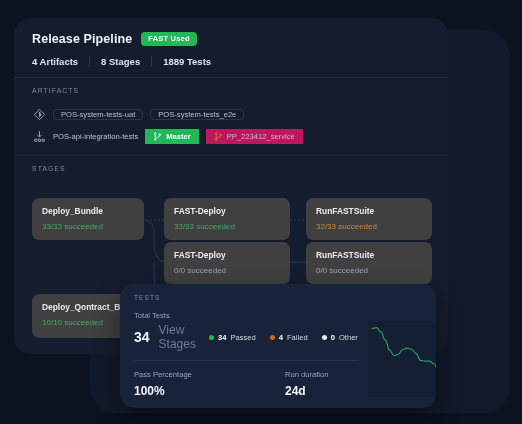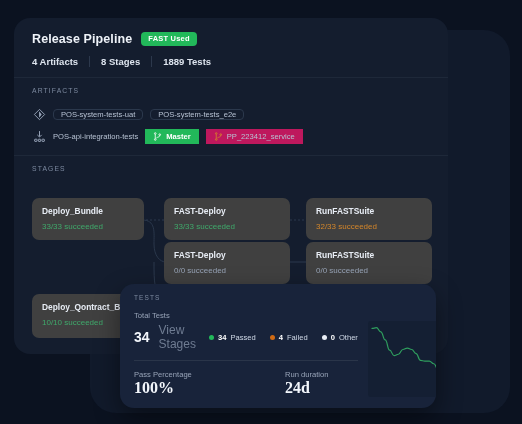--- a/index.html
+++ b/index.html
@@ -252,24 +252,24 @@
     background: #2a3549;
     margin: 9px 0 0 0;
   }
   .stats-row {
     display: flex;
     margin-top: 9px;
     gap: 46px;
   }
   .stat { width: 66px; }
   .stat-val {
-    font-size: 16px;
+    font-size: 12px;
     font-weight: bold;
     color: #f2f6fb;
-    font-family: Liberation Serif, serif;
+    margin-top: 5px;
   }
   .spark {
     width: 105px;
     margin: 20px 0 0 10px;
     background: #141f33;
     border-radius: 3px;
     flex: none;
     height: 76px;
   }
 </style>

